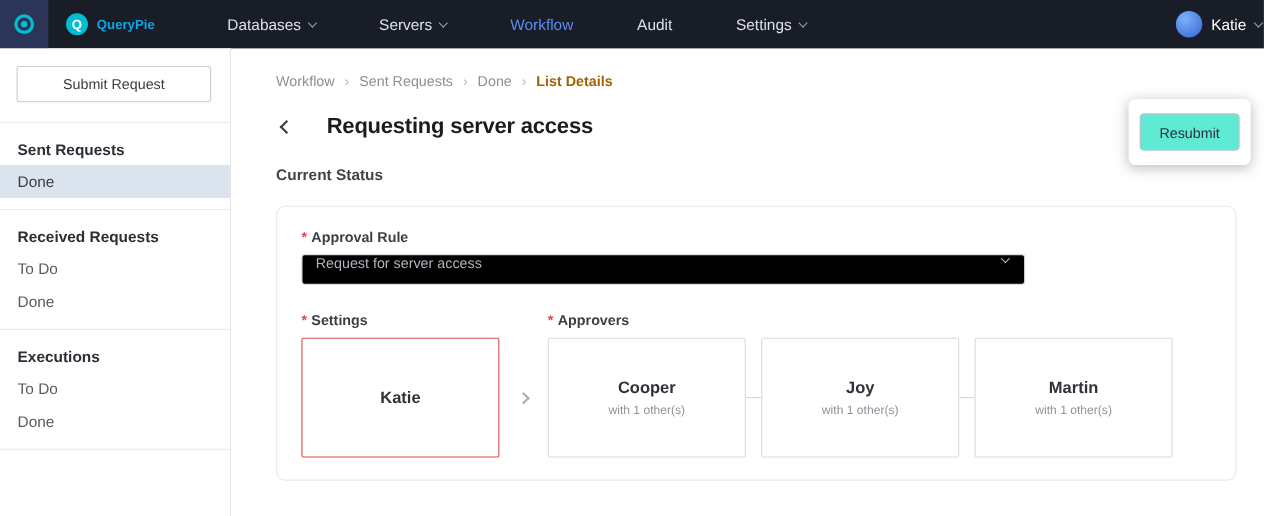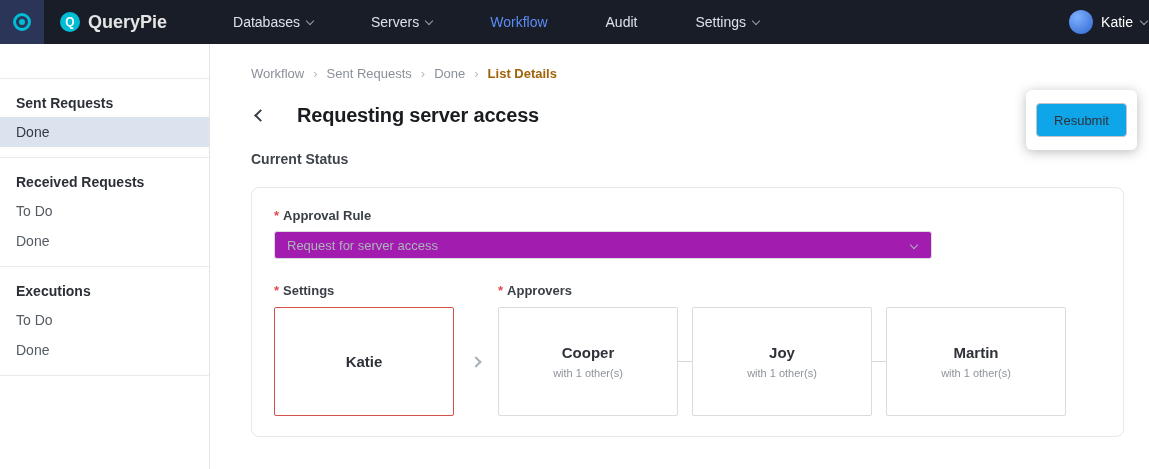--- a/index.html
+++ b/index.html
@@ -11,21 +11,21 @@
   }
   .app { position:relative; width:1149px; height:469px; }
 
   
   .navbar { position:absolute; top:0; left:0; right:0; height:44px; background:#181D27; display:flex; align-items:center; }
   .logo-tile { width:44px; height:44px; background:#2A3557; display:flex; align-items:center; justify-content:center; cursor:pointer; flex:none; }
   .logo-ring { width:18px; height:18px; border:3px solid #00BCD4; border-radius:50%; position:relative; }
   .logo-ring::after { content:""; position:absolute; inset:3px; background:#00BCD4; border-radius:50%; }
   .brand { display:flex; align-items:center; gap:8px; margin-left:16px; cursor:pointer; }
   .brand-icon { width:20px; height:20px; border-radius:50%; background:#00BCD4; color:#fff; font-size:12px; font-weight:700; display:flex; align-items:center; justify-content:center; }
-  .brand-name { color:#e5e5e5; font-weight:700; font-size:18px; }
+  .brand-name { color:#0ea5e9; font-weight:700; font-size:12px; }
   .nav-items { display:flex; align-items:center; gap:38px; margin-left:46px; }
   .nav-item { display:flex; align-items:center; gap:7px; color:#DDE1E8; font-size:14px; cursor:pointer;margin-left:20px; }
   .nav-item.active { color:#5C8BF5; }
   .nav-item .chev { color:#99A0AD; margin-top:-3px; }
   .nav-user { margin-left:auto; display:flex; align-items:center; gap:8px; color:#fff; font-size:14px; padding-right:2px; cursor:pointer; }
   .nav-user .chev { color:#99A0AD; margin-top:-3px; }
   .avatar { width:24px; height:24px; border-radius:50%; background:radial-gradient(circle at 35% 30%, #7FB0FF, #2E66CF); }
 
   
   .chev { display:inline-block; width:6px; height:6px; border-right:1.6px solid currentColor; border-bottom:1.6px solid currentColor; }
@@ -49,29 +49,29 @@
   .bc-sep { color:#B4BAC2; }
   .bc-current { color:#a16207; font-weight:600; }
 
   .title-row { display:flex; align-items:center; gap:28px; margin-top:22px; }
   .back-btn { display:flex; align-items:center; justify-content:center; width:18px; height:24px; cursor:pointer; color:#3A3E45; }
   .back-btn .chev { width:9px; height:9px; border-width:2px; }
   .page-title { margin:0; font-size:20px; font-weight:700; color:#191C20; letter-spacing:-0.2px; }
 
   .spotlight { position:absolute; top:46px; right:12px; width:111px; height:60px; background:#fff; border-radius:6px;
     box-shadow:0 2px 12px rgba(60,64,70,0.35); display:flex; align-items:center; justify-content:center; z-index:5; }
-  .resubmit-btn { height:34px; padding:0 17px; background:#0ea5e9; border:1px solid #BFC4CB; border-radius:4px; font-size:13px; color:#2E3238; font-family:inherit; cursor:pointer; }
+  .resubmit-btn { height:34px; padding:0 17px; background:#5eead4; border:1px solid #BFC4CB; border-radius:4px; font-size:13px; color:#2E3238; font-family:inherit; cursor:pointer; }
 
   .section-label { margin-top:24px; font-size:14px; font-weight:700; color:#3F444B; }
 
   .card { margin-top:20px; width:873px; border:1px solid #E6E8EB; border-radius:8px; background:#fff; padding:20px 22px; }
   .field-label { font-size:13px; font-weight:600; color:#3A3F46; display:flex; gap:4px; align-items:baseline; }
   .req { color:#E5484D; }
 
-  .select { margin-top:8px; width:658px; height:28px; border:1px solid #D8DBDF; border-radius:3px; background:#a21caf; display:flex; align-items:center; padding:0 12px; cursor:pointer; }
+  .select { margin-top:8px; width:658px; height:28px; border:1px solid #D8DBDF; border-radius:3px; background:#000000; display:flex; align-items:flex-start; padding:0 12px; cursor:pointer; }
   .select .placeholder { font-size:13px; color:#AEB4BC; flex:1; }
   .select .chev { color:#AEB4BC; margin-right:2px; }
 
   .labels-row { display:flex; margin-top:24px; }
   .col-requester { width:224px; }
 
   .flow-row { display:flex; align-items:center; margin-top:9px; }
   .person-box { width:180px; height:109px; border:1px solid #D8DBDF; border-radius:2px; background:#fff; display:flex; flex-direction:column; align-items:center; justify-content:center; gap:6px; }
   .person-box.requester { border-color:#D5504C; }
   .person-name { font-size:15px; font-weight:700; color:#2E3238; }
@@ -114,20 +114,21 @@
       </div>
     </div>
     <div class="nav-user">
       <span class="avatar"></span>
       <span>Katie</span>
       <span class="chev down"></span>
     </div>
   </nav>
 
   <aside class="sidebar">
+    <button class="submit-btn">Submit Request</button>
     <hr class="sb-divider">
 
     <div class="section-title">Sent Requests</div>
     <div class="side-item active">Done</div>
     <hr class="sb-divider mid">
 
     <div class="section-title">Received Requests</div>
     <div class="side-item">To Do</div>
     <div class="side-item">Done</div>
     <hr class="sb-divider mid">

